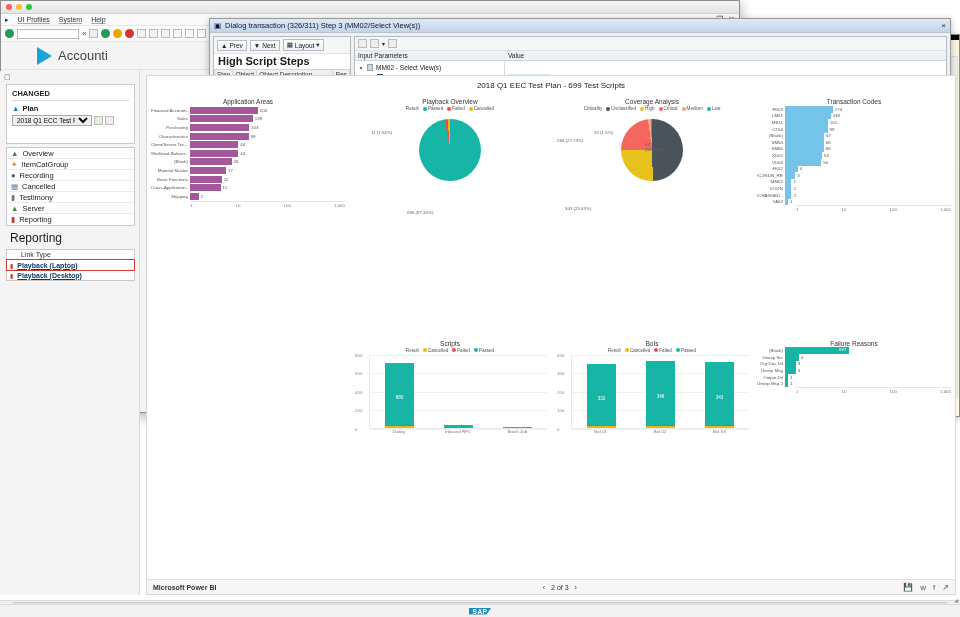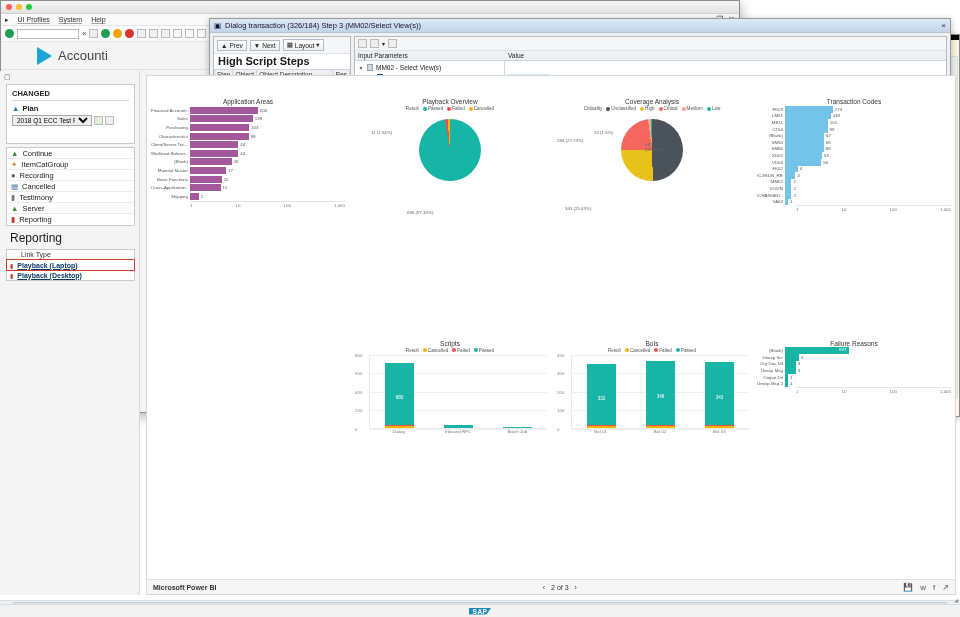--- a/index.html
+++ b/index.html
@@ -336,21 +336,21 @@
       <span class="btn-circ">
             <span class="ic red"></span>
           </span>
     </div>
   </div>
 </div>
 
 <div class="win" id="dlgwin">
   <div class="tbar">
     <span>▣</span>
-    <span class="ttl">Dialog transaction (326/184) Step 3 (MM02/Select View(s))</span>
+    <span class="ttl">Dialog transaction (326/311) Step 3 (MM02/Select View(s))</span>
     <span class="wbtns">
           <span>×</span>
         </span>
   </div>
   <div class="dlg-body">
 
     <div class="dlg-left">
       <div class="dlg-tbrow">
         <span class="minibtn">
           <span>▲</span>
@@ -562,21 +562,21 @@
             <option>2018 Q1 ECC Test Plan</option>
           </select>
           <span class="ic-sq" style="background:#dff0d8"></span>
           <span class="ic-sq"></span>
         </div>
       </div>
 
       <div class="navlist">
         <div class="navitem">
           <span style="color:#3b8c3b">▲</span>
-          <span>Continue</span>
+          <span>Overview</span>
         </div>
         <div class="navitem">
           <span style="color:#c87d2a">✦</span>
           <span>ItemCatGroup</span>
         </div>
         <div class="navitem">
           <span style="color:#555">●</span>
           <span>Recording</span>
         </div>
         <div class="navitem">
@@ -606,20 +606,21 @@
           <a>Playback (Laptop)</a>
         </div>
         <div class="linkrow">
           <span style="color:#c0392b;font-size:6px">▮</span>
           <a>Playback (Desktop)</a>
         </div>
       </div>
     </div>
 
     <div class="t-content">
+      <div class="dash-title">2018 Q1 EEC Test Plan - 699 Test Scripts</div>
 
       <div class="charts">
 
         <div class="cell">
           <div class="c-title">Playback Overview</div>
           <div class="legend">
             <span>Result</span>
             <span><i style="background:#16b5a5"></i><span>Passed</span></span>
             <span><i style="background:#ef4d4d"></i><span>Failed</span></span>
             <span><i style="background:#f2b705"></i><span>Cancelled</span></span>

